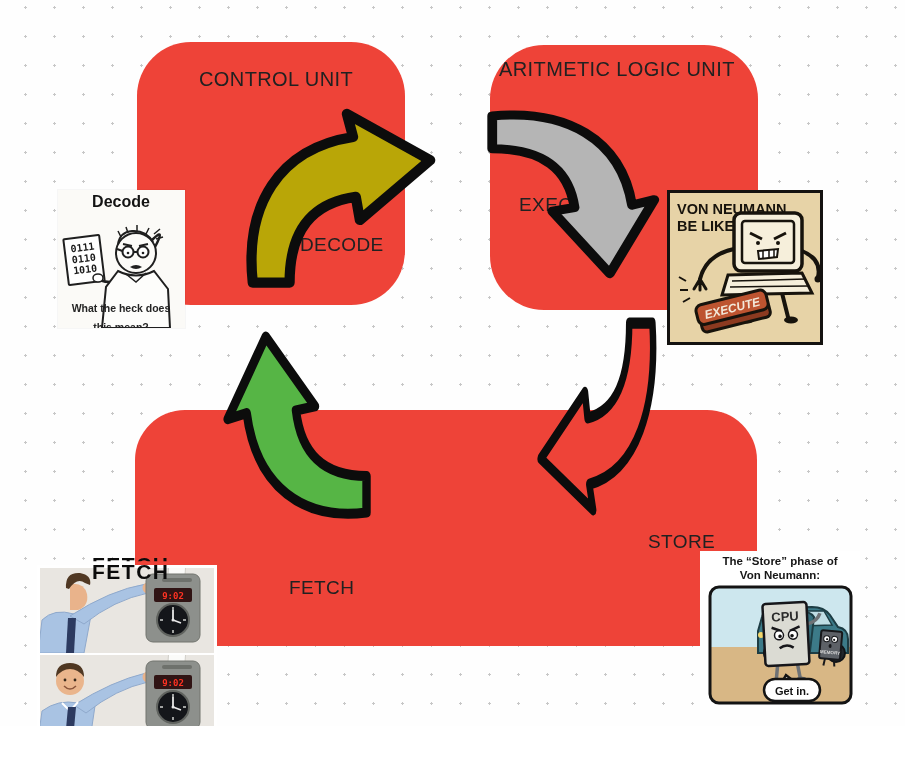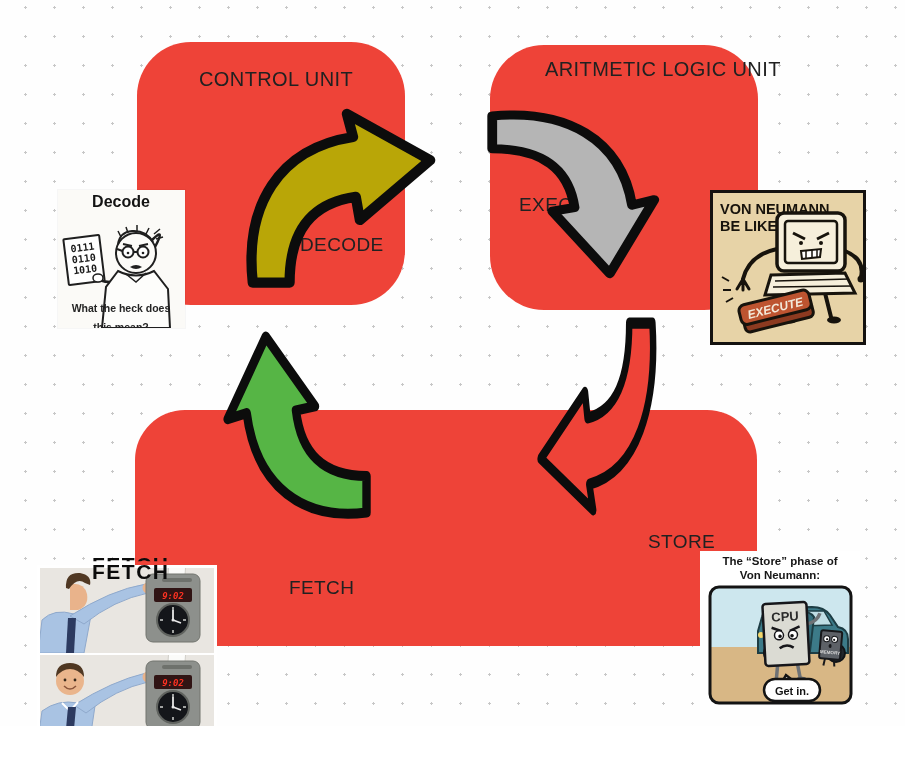--- a/index.html
+++ b/index.html
@@ -9,40 +9,40 @@
     background-color:#fefefe;
     background-image:radial-gradient(circle,#c7c7c7 1.2px,transparent 1.4px);
     background-size:29px 29px;background-position:11px -7px;
   }
   .redbox{position:absolute;background:#ee4338;z-index:1;}
   #box-control{left:137px;top:42px;width:268px;height:263px;border-radius:54px;}
   #box-alu{left:490px;top:45px;width:268px;height:265px;border-radius:54px;}
   #box-ram{left:135px;top:410px;width:622px;height:236px;border-radius:50px;}
   .lbl{position:absolute;color:#212121;font-size:19px;letter-spacing:.4px;z-index:2;white-space:nowrap;}
   #lbl-cu{left:199px;top:68px;font-size:20px;}
-  #lbl-alu{left:545px;top:58px;font-size:20px;}
+  #lbl-alu{left:499px;top:58px;font-size:20px;}
   #lbl-decode{left:300px;top:234px;}
   #lbl-execute{left:519px;top:194px;}
   #lbl-store{left:648px;top:531px;text-align:right;}
   #lbl-fetch{left:289px;top:577px;}
   #ram-wrap{position:absolute;left:360px;top:422px;width:180px;text-align:center;z-index:2;}
   #ram-wrap span{
     display:inline-block;color:#fff;font-weight:bold;font-size:64px;letter-spacing:1px;
     transform:scaleX(.72) scaleY(1.08);transform-origin:center;
     text-shadow:0 0 6px #fff,0 0 14px #fff,0 0 28px rgba(255,255,255,.75);
   }
   .arrow{position:absolute;z-index:3;overflow:visible;transform-origin:center;}
   #arrow-yellow{left:220px;top:84px;width:232px;height:204px;}
   #arrow-gray{left:482px;top:92px;width:206px;height:196px;transform:rotate(90deg);}
   #arrow-red{left:527px;top:317px;width:146px;height:226px;transform:rotate(180deg);}
   #arrow-green{left:172px;top:346px;width:230px;height:168px;transform:rotate(-90deg);}
   .card{position:absolute;z-index:4;}
   #meme-decode{left:58px;top:190px;width:127px;height:138px;background:#fbfaf7;overflow:hidden;box-shadow:0 0 0 1px rgba(0,0,0,.03);}
-  #meme-execute{left:710px;top:190px;width:156px;height:155px;background:#e7d3a7;border:3px solid #141210;box-sizing:border-box;text-align:right;}
-  #meme-fetch{left:37px;top:565px;width:180px;height:175px;background:#fff;font-style:italic;}
+  #meme-execute{left:667px;top:190px;width:156px;height:155px;background:#e7d3a7;border:3px solid #141210;box-sizing:border-box;text-align:right;}
+  #meme-fetch{left:37px;top:565px;width:180px;height:175px;background:#fff;}
   #meme-store{left:700px;top:551px;width:160px;height:159px;background:#fff;}
   .panel{position:absolute;left:3px;width:174px;height:85px;}
   #panel-top{top:3px;}
   #panel-bottom{top:90px;}
   #glitch{position:absolute;left:92px;top:560px;width:100px;height:34px;z-index:5;}
   #glitch span{
     position:absolute;left:0;top:0;color:#0b0b0b;font-weight:800;font-size:21px;
     letter-spacing:1.5px;font-family:"Liberation Sans",sans-serif;white-space:nowrap;
   }
   #glitch .g2{top:-7px;clip-path:inset(0 0 66% 0);}

